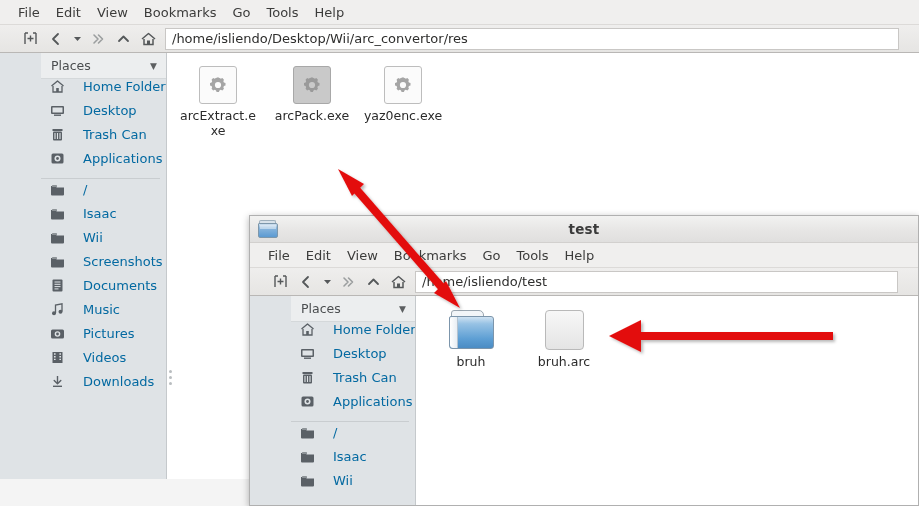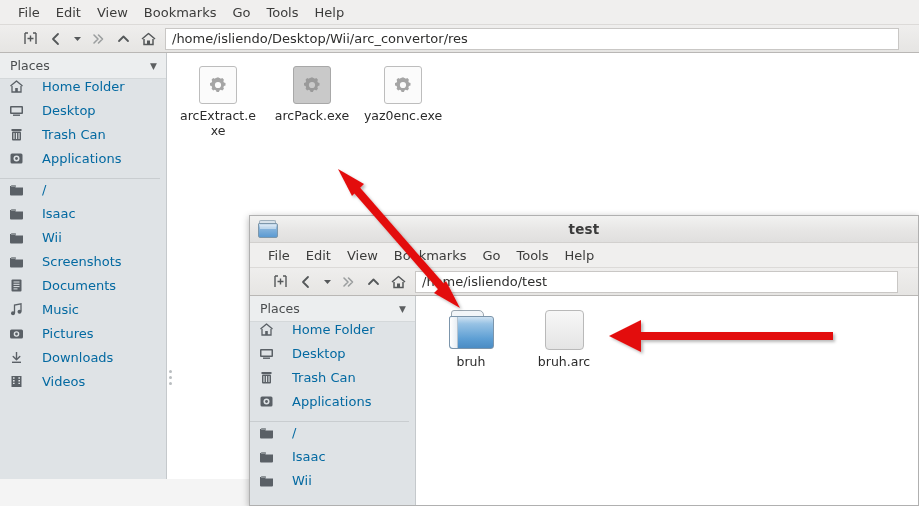--- a/index.html
+++ b/index.html
@@ -72,21 +72,21 @@
     flex:1; height:22px; margin:0 2px 0 4px;
     background:#ffffff; border:1px solid #c9c7c5;
     display:flex; align-items:center; padding-left:6px;
     font-size:13px; color:#2e2e2d; overflow:hidden; white-space:nowrap;
   }
 
   .body-area { display:flex; position:relative; }
 
   .sidebar {
     background:#dfe3e6; border-right:1px solid #c5c9cc;
-    position:relative; flex:0 0 auto; overflow:hidden;
+    position:relative; flex:0 0 auto; overflow:hidden;padding-left:41px;
   }
   .places-hdr {
     height:26px; display:flex; align-items:center; justify-content:space-between;
     padding:0 9px 0 10px; background:#eceeef; border-bottom:1px solid #d4d8da;
   }
   .places-hdr .lbl { font-size:12.5px; color:#4a4d4f; }
   .places-hdr .caret { font-size:9px; color:#5c5f61; }
   .place-row {
     height:24px; display:flex; gap:18px; padding-left:9px;
     font-size:13px; color:#0369a1; white-space:nowrap;
@@ -324,36 +324,36 @@
                 <circle cx="7.5" cy="8" r="2.8" fill="#dfe3e6"></circle>
                 <circle cx="7.5" cy="8" r="1.4" fill="#5a6066"></circle>
               </svg>
           </span>
           <span>Pictures</span>
         </div>
 
         <div class="place-row">
           <span class="pl-ico">
             <svg width="15" height="15" viewBox="0 0 15 15">
+                <rect x="2.5" y="2" width="10" height="11" fill="#5a6066"></rect>
+                <path d="M4 3.3 h1.6 v1.4 H4 Z M4 6 h1.6 v1.4 H4 Z M4 8.7 h1.6 v1.4 H4 Z M9.4 3.3 h1.6 v1.4 H9.4 Z M9.4 6 h1.6 v1.4 H9.4 Z M9.4 8.7 h1.6 v1.4 H9.4 Z" fill="#dfe3e6"></path>
+              </svg>
+          </span>
+          <span>Videos</span>
+        </div>
+
+        <div class="place-row">
+          <span class="pl-ico">
+            <svg width="15" height="15" viewBox="0 0 15 15">
                 <path d="M7.5 2 V9" stroke="#5a6066" stroke-width="1.4"></path>
                 <path d="M4.2 6.4 L7.5 9.8 L10.8 6.4" stroke="#5a6066" stroke-width="1.4" fill="none" stroke-linecap="round" stroke-linejoin="round"></path>
                 <path d="M3 12.3 H12" stroke="#5a6066" stroke-width="1.4"></path>
               </svg>
           </span>
           <span>Downloads</span>
-        </div>
-
-        <div class="place-row">
-          <span class="pl-ico">
-            <svg width="15" height="15" viewBox="0 0 15 15">
-                <rect x="2.5" y="2" width="10" height="11" fill="#5a6066"></rect>
-                <path d="M4 3.3 h1.6 v1.4 H4 Z M4 6 h1.6 v1.4 H4 Z M4 8.7 h1.6 v1.4 H4 Z M9.4 3.3 h1.6 v1.4 H9.4 Z M9.4 6 h1.6 v1.4 H9.4 Z M9.4 8.7 h1.6 v1.4 H9.4 Z" fill="#dfe3e6"></path>
-              </svg>
-          </span>
-          <span>Videos</span>
         </div>
       </div>
 
       <div class="content">
         <div class="icon-grid">
 
           <div class="file-item" style="left:8px; top:3px;">
             <span class="glyph">
               <span class="exe-ico">
                 <svg width="24" height="24" viewBox="0 0 24 24">

